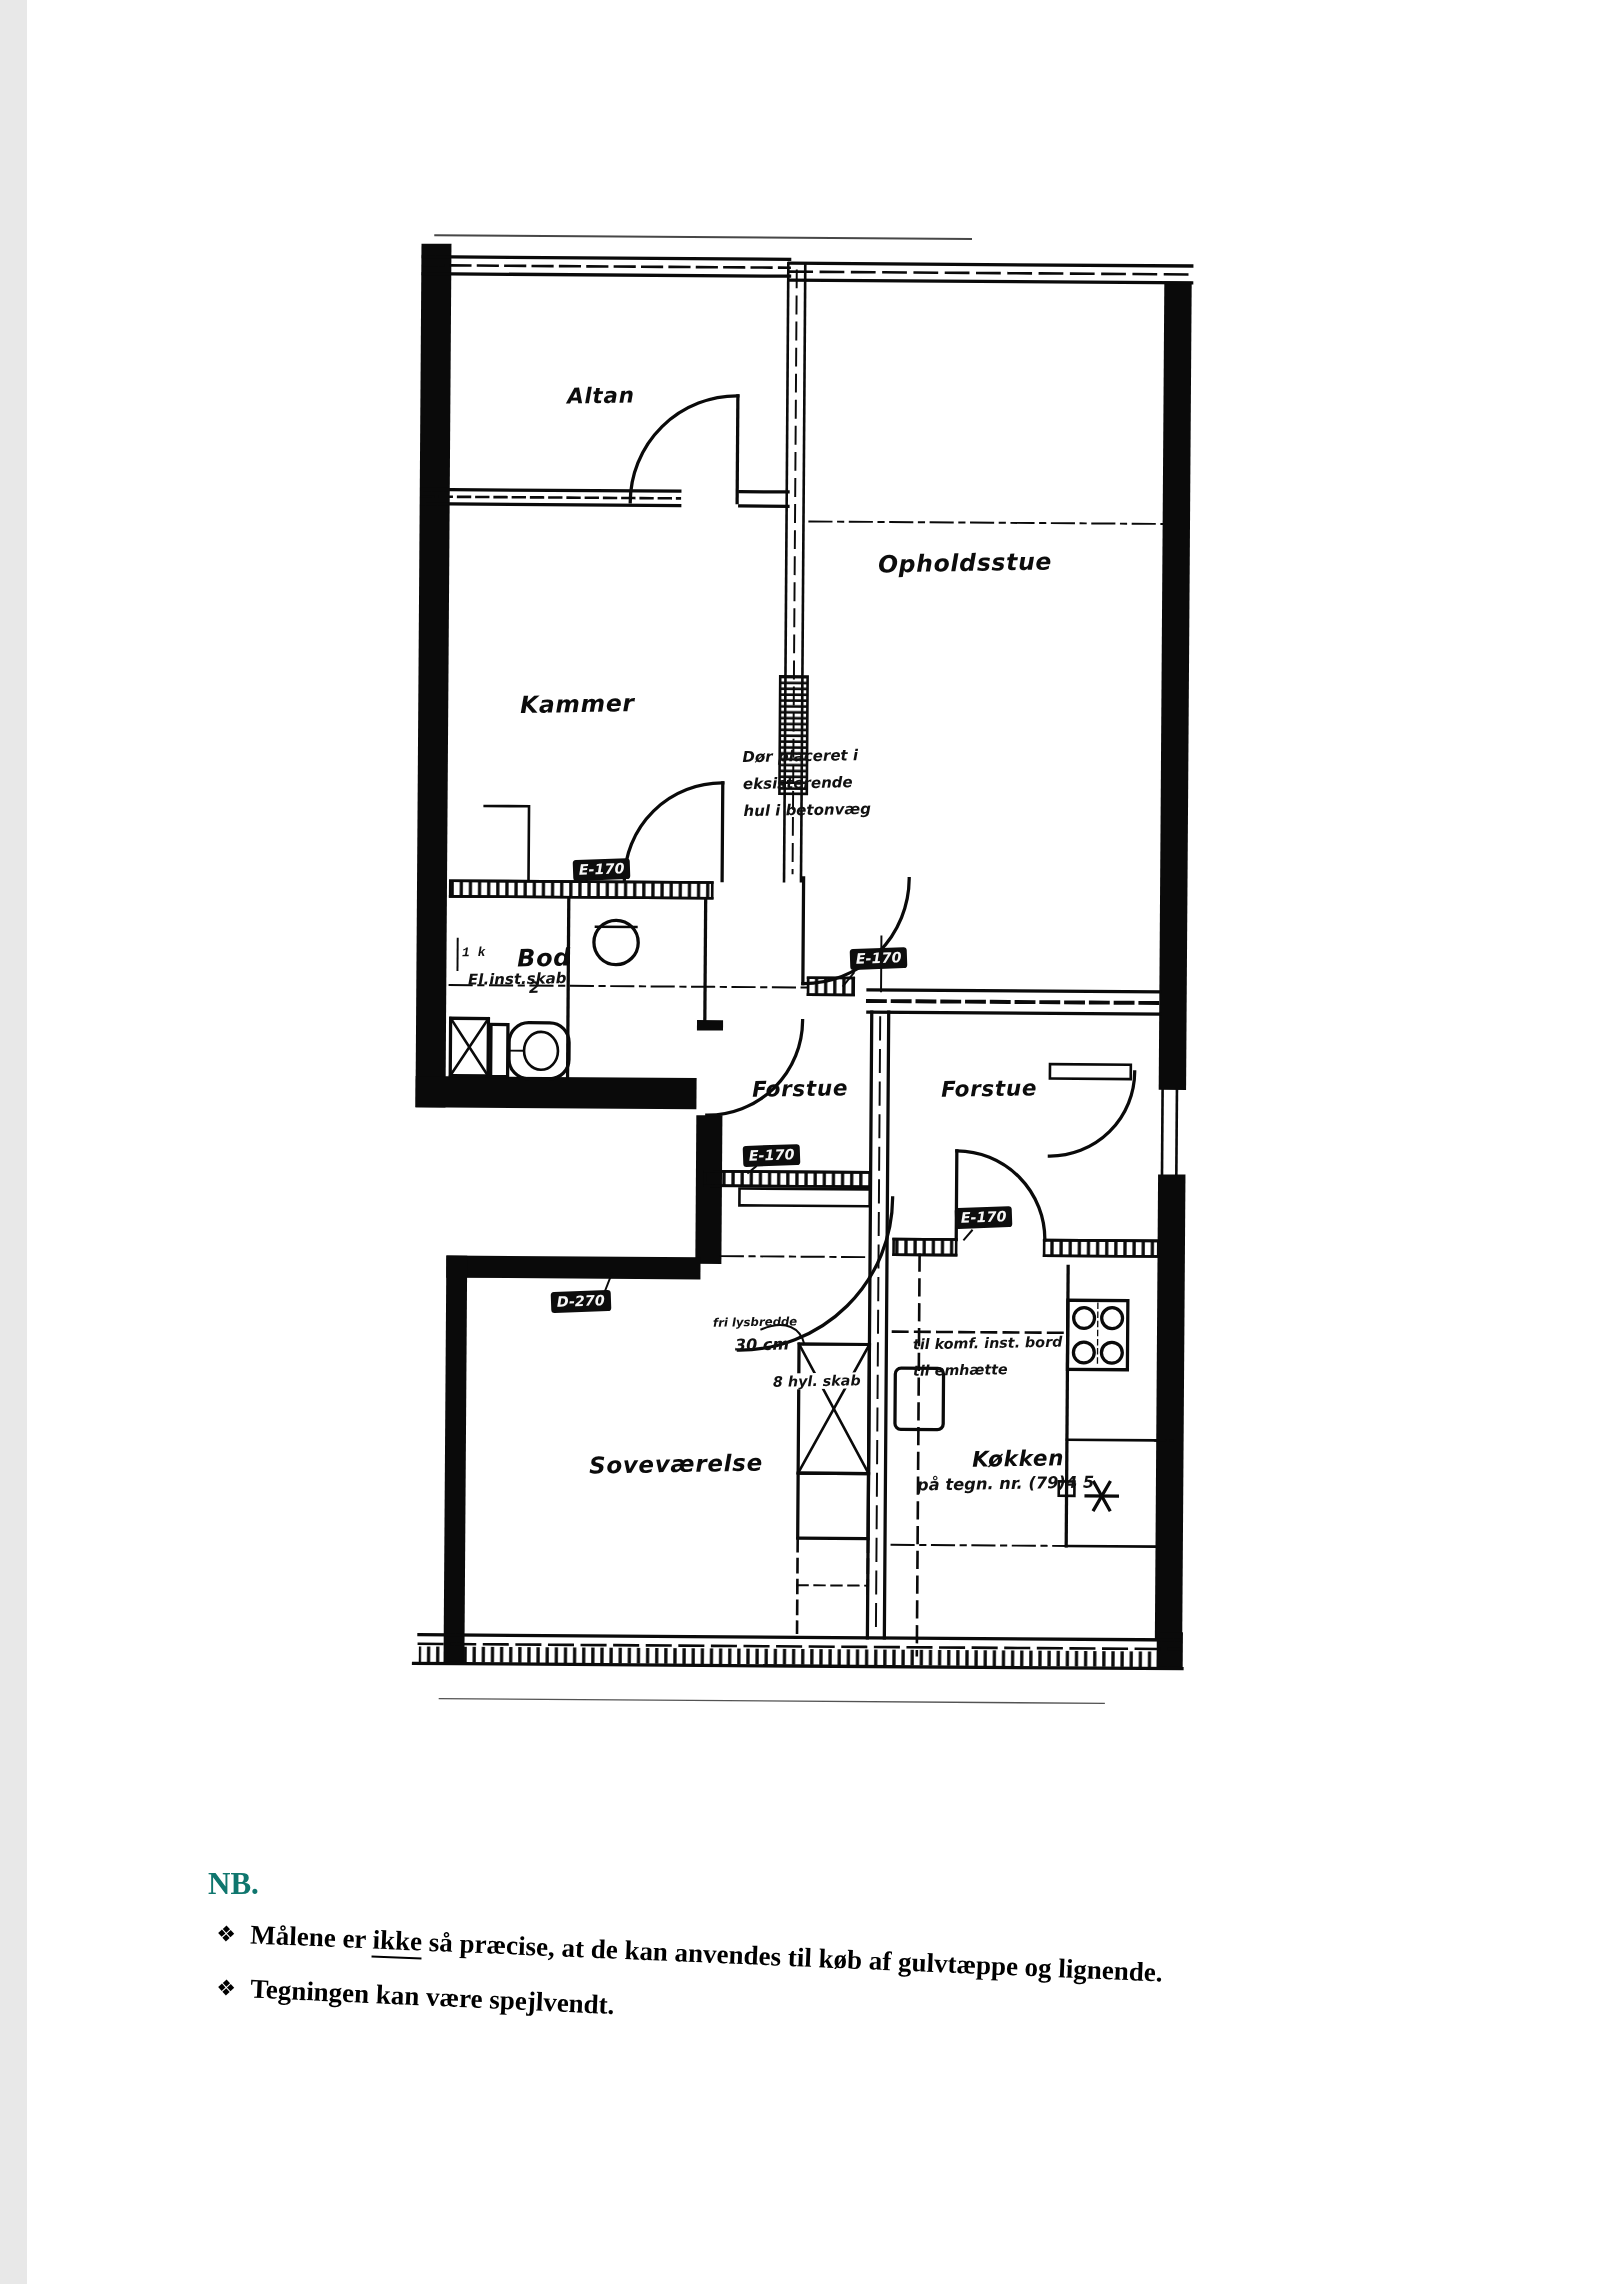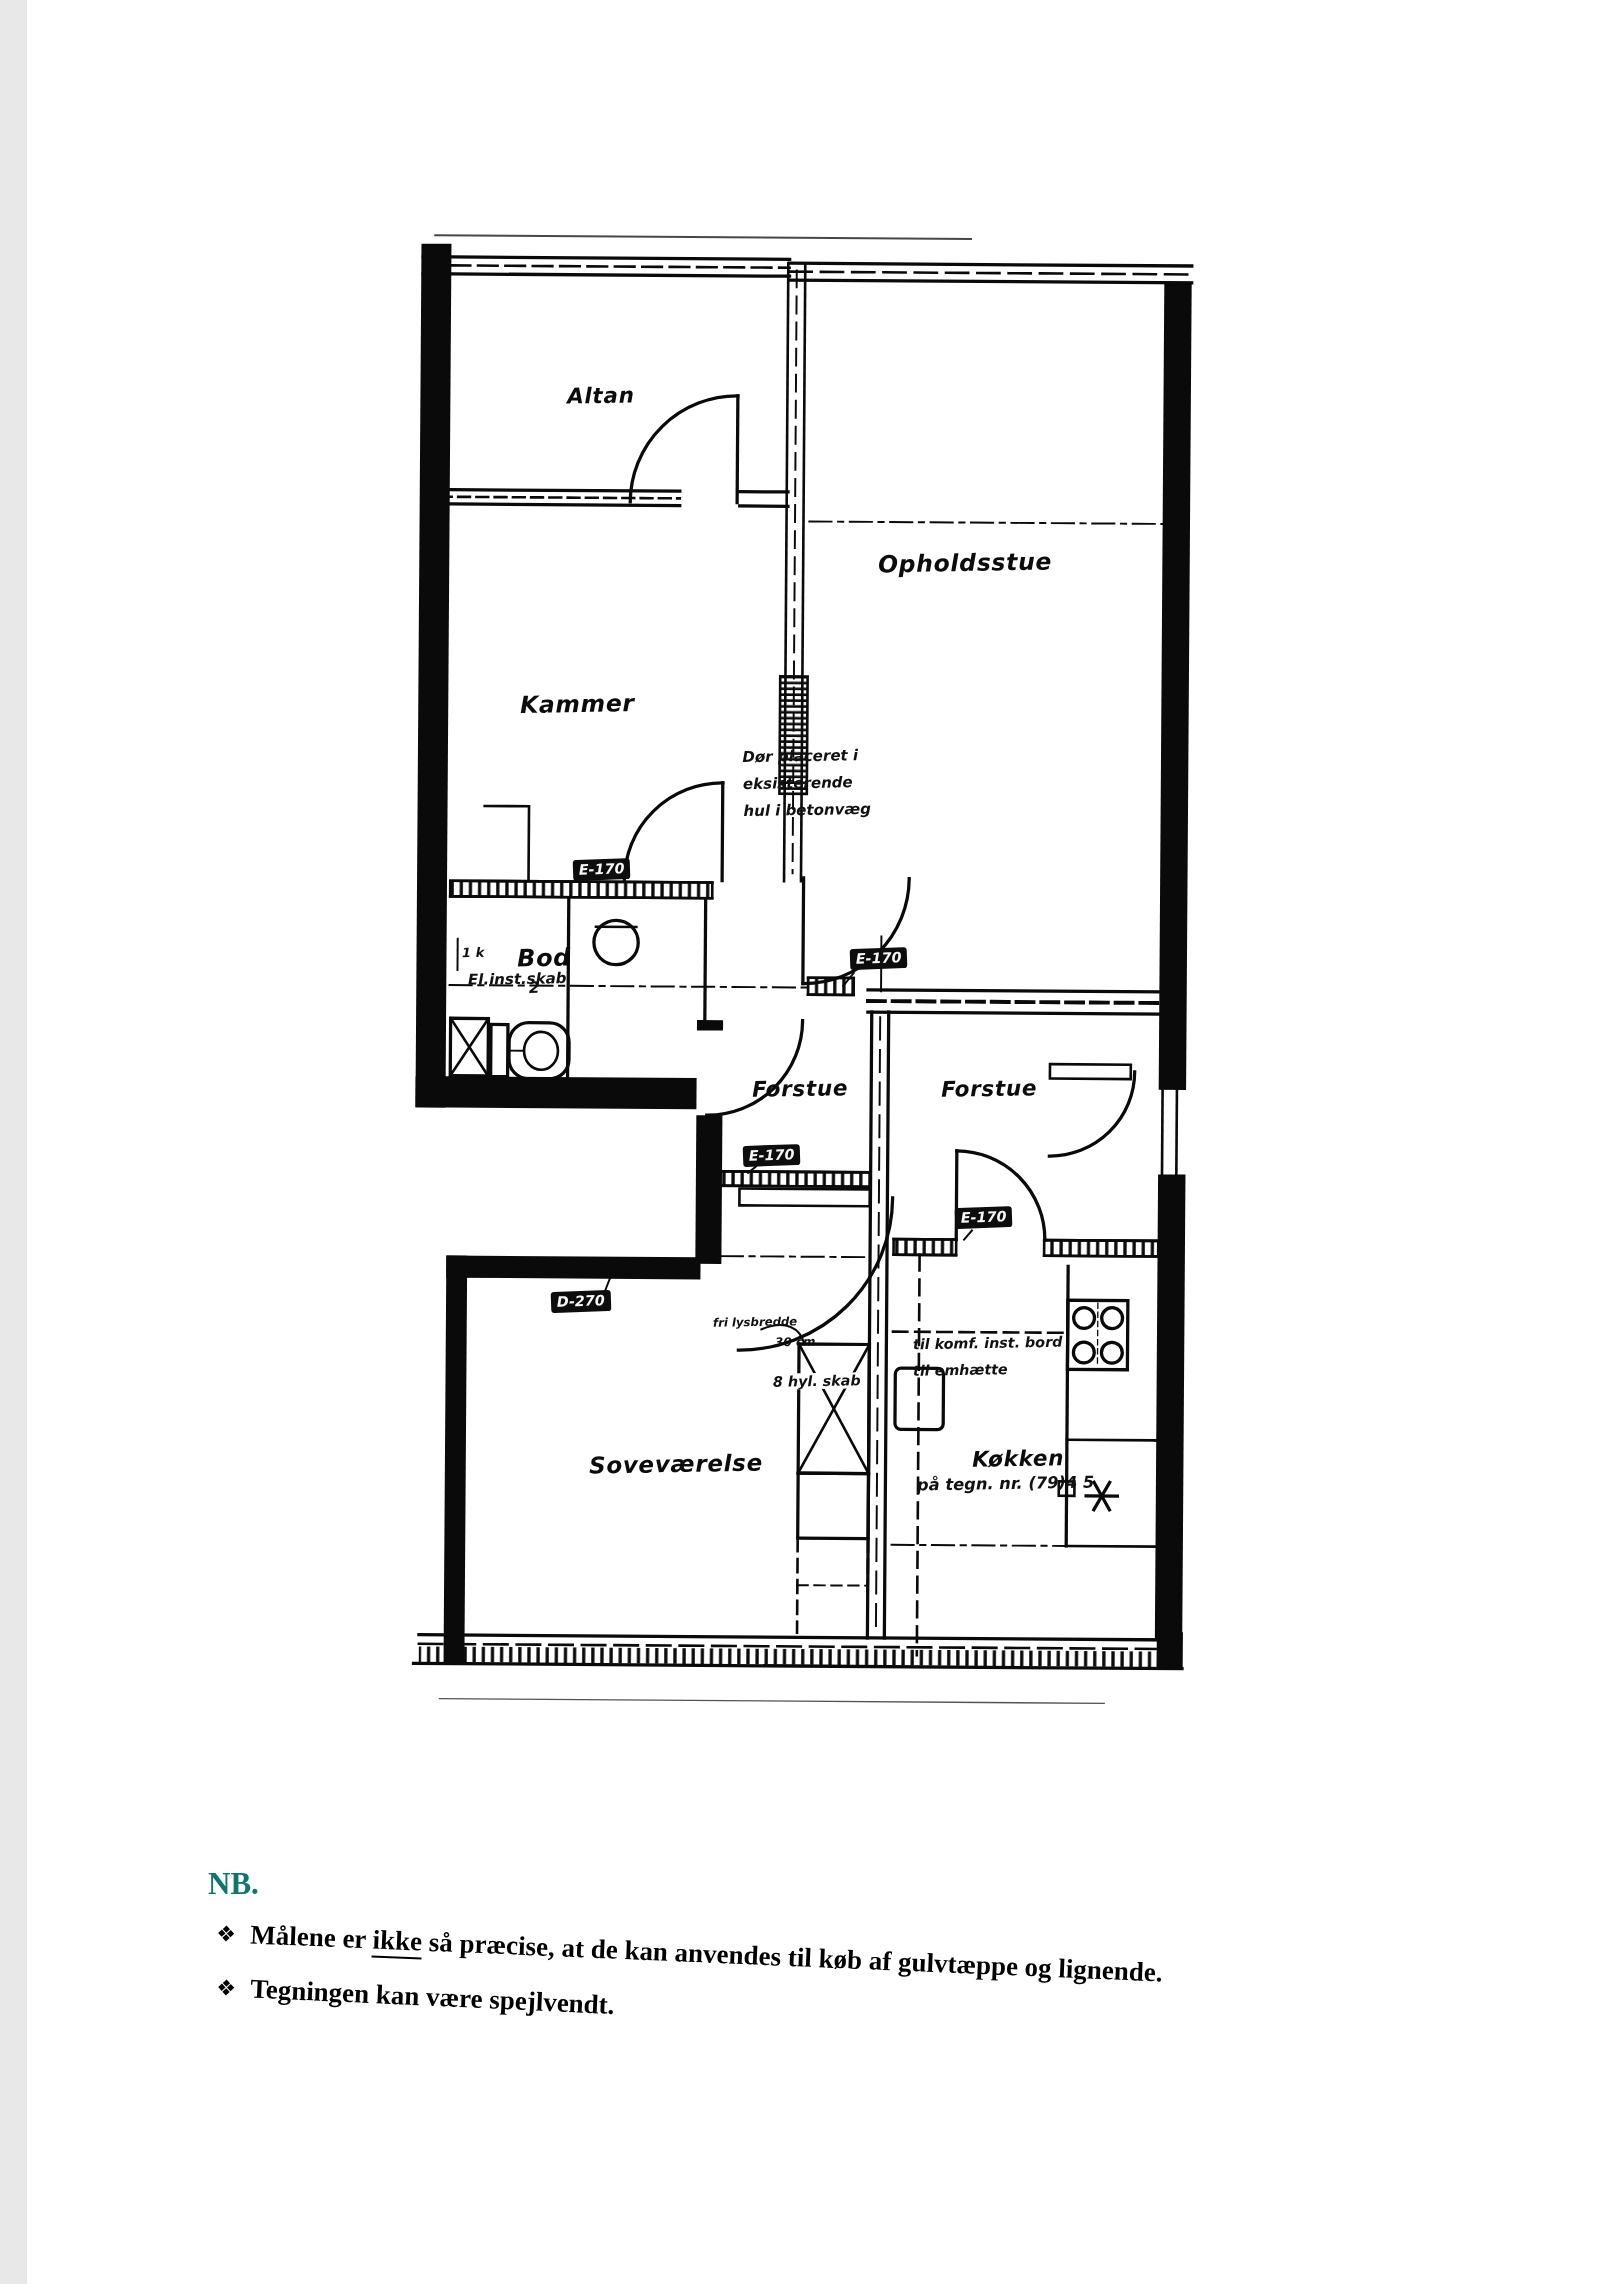--- a/index.html
+++ b/index.html
@@ -242,24 +242,24 @@
   <span class="room-label" style="left:562px;top:1451px;font-size:23px;">Soveværelse</span>
   <span class="room-label" style="left:945px;top:1446px;font-size:21.5px;">Køkken</span>
 
   <div class="note-block" style="left:716px;top:743px;">
     <div>Dør placeret i</div>
     <div>eksisterende</div>
     <div>hul i betonvæg</div>
   </div>
 
   <span class="small-note" style="left:441px;top:970px;font-size:15px;">El.inst.skab</span>
-  <span class="small-note" style="left:435px;top:945px;font-size:13px;">1 k</span>
+  <span class="small-note" style="left:435px;top:945px;font-size:13px;font-family:Liberation Mono, monospace;">1 k</span>
 
   <span class="small-note" style="left:686px;top:1315px;font-size:11.7px;">fri lysbredde</span>
-  <span class="small-note" style="left:748px;top:1335px;font-size:12px;">30 cm</span>
+  <span class="small-note" style="left:708px;top:1335px;font-size:16px;">30 cm</span>
   <span class="small-note" style="left:744px;top:1373px;font-size:14.3px;background:#fff;padding:0 2px;">8 hyl. skab</span>
 
   <span class="small-note" style="left:886px;top:1335px;font-size:14.3px;">til komf. inst. bord</span>
   <span class="small-note" style="left:886px;top:1362px;font-size:14.3px;">til emhætte</span>
   <span class="small-note" style="left:890px;top:1474px;font-size:16.3px;">på tegn. nr. (79)4 5</span>
 
   <span class="door-tag" style="left:546px;top:859px;">E-170</span>
   <span class="door-tag" style="left:823px;top:948px;">E-170</span>
   <span class="door-tag" style="left:716px;top:1145px;">E-170</span>
   <span class="door-tag" style="left:928px;top:1207px;">E-170</span>

